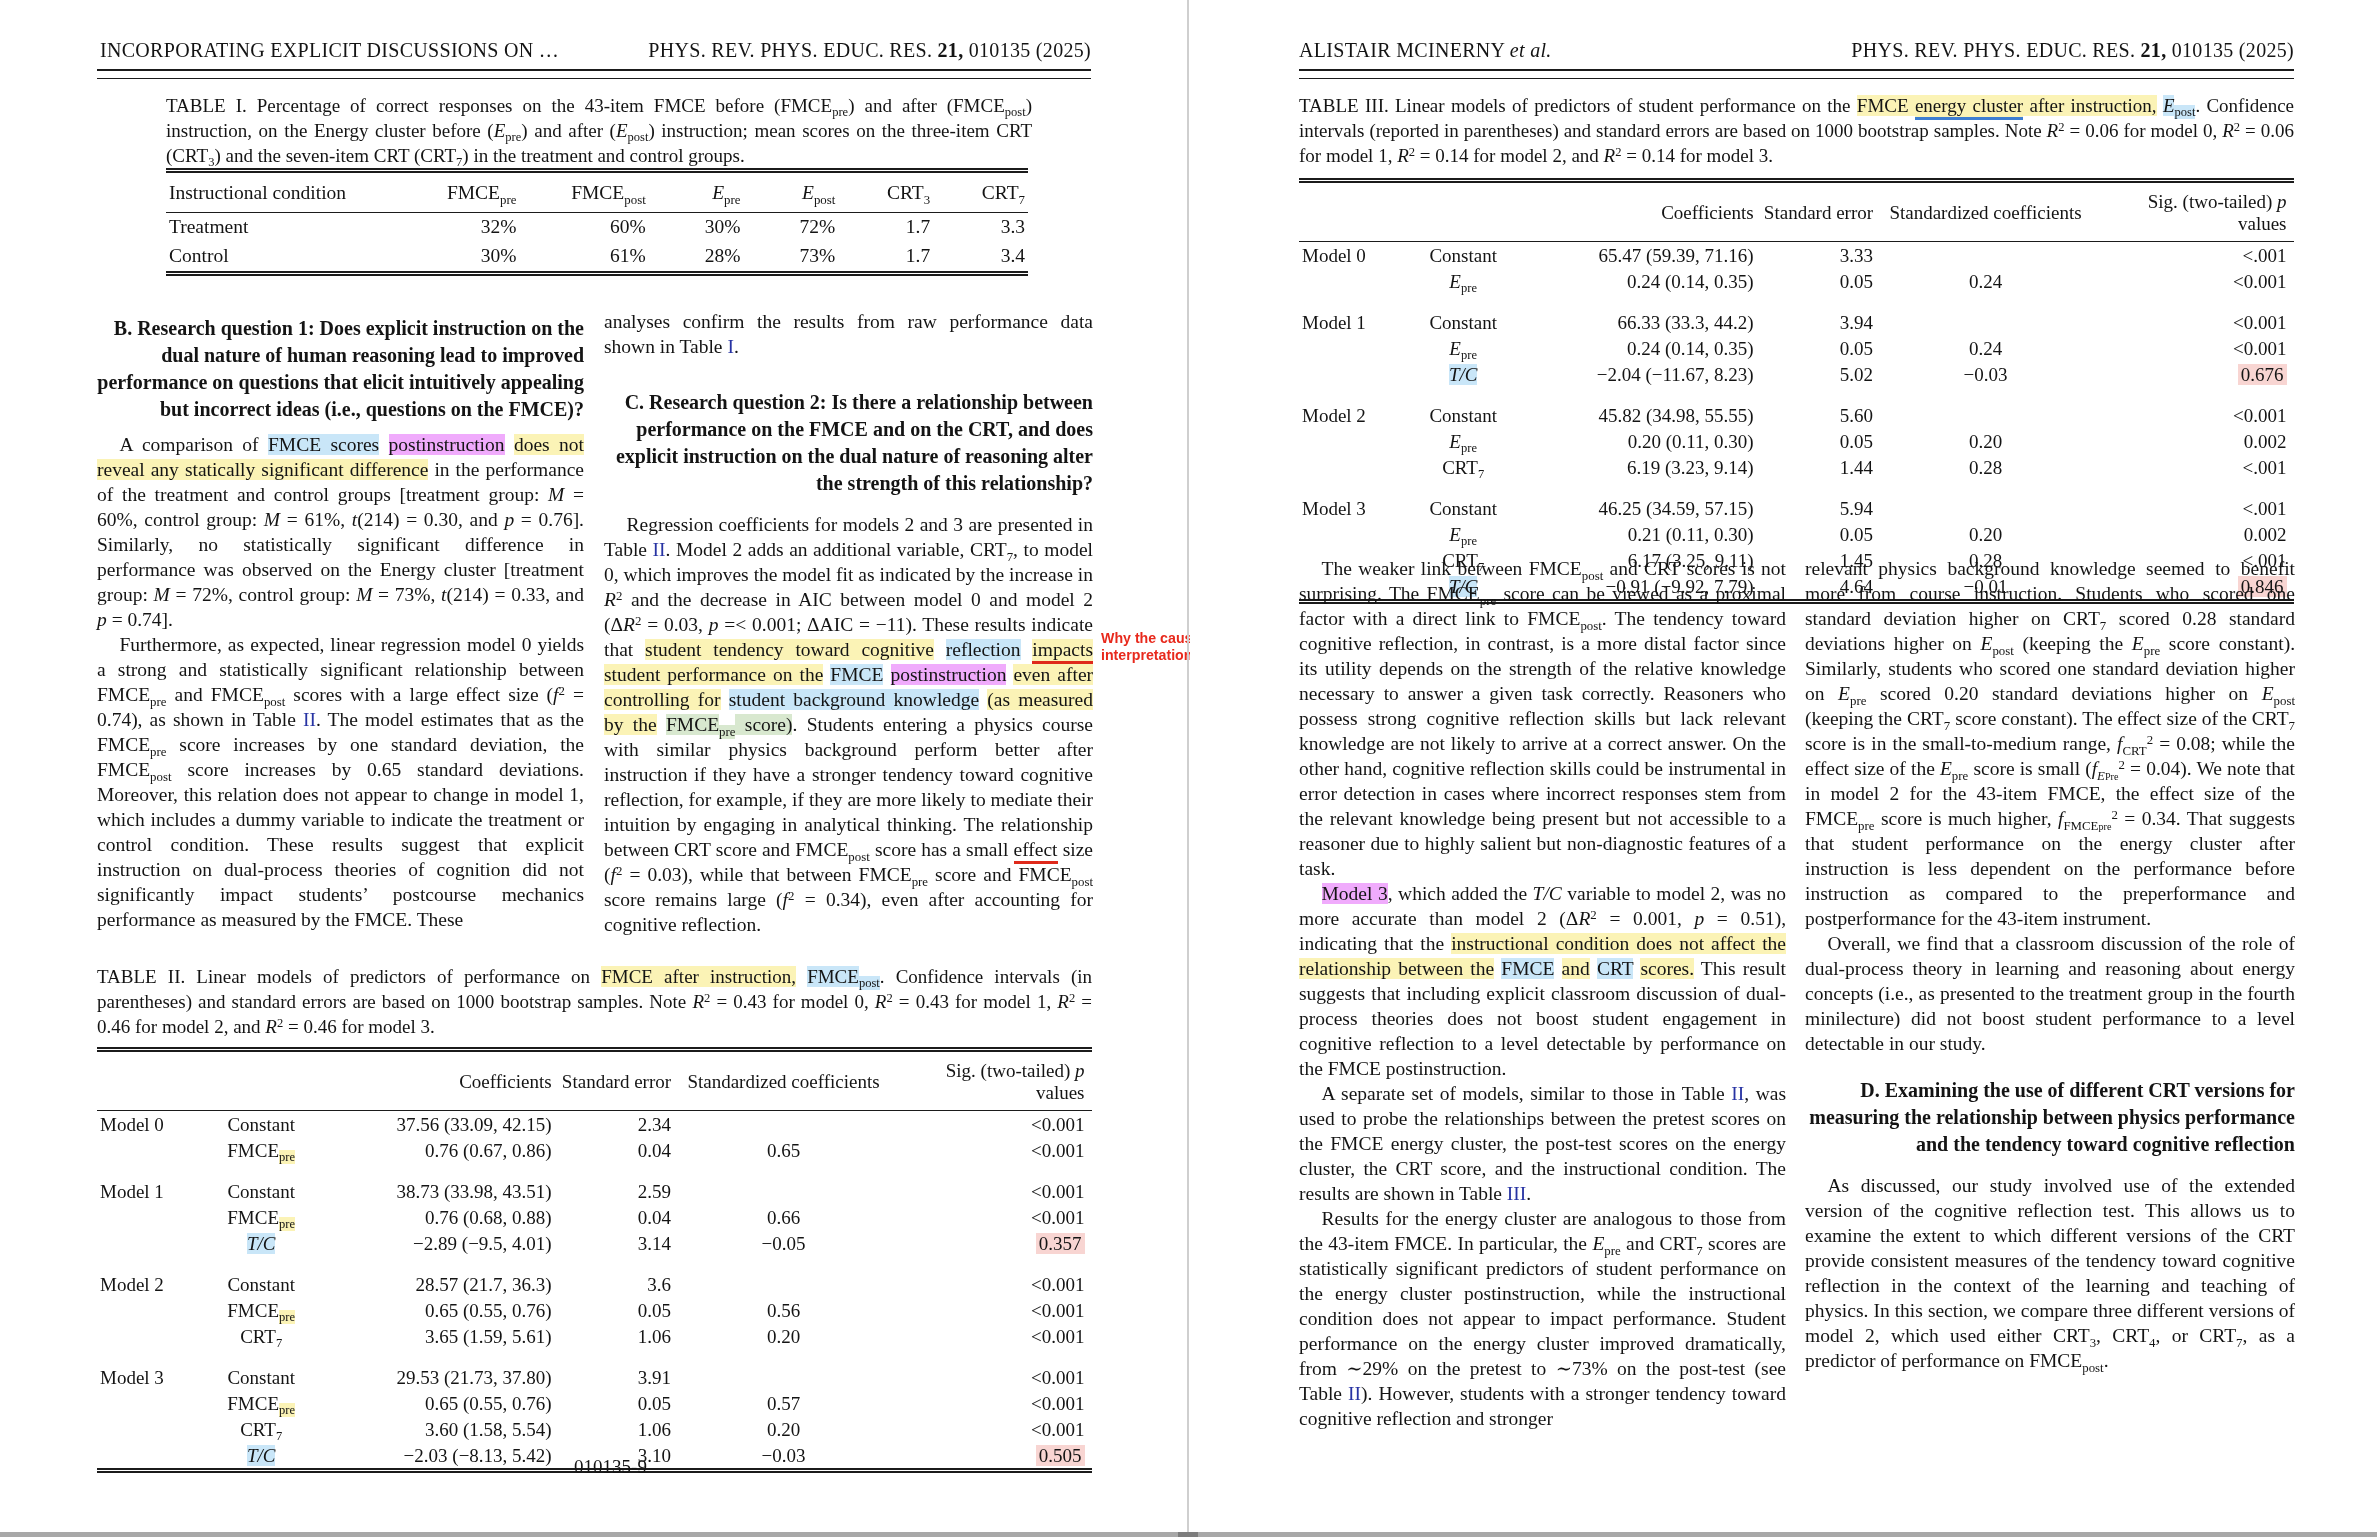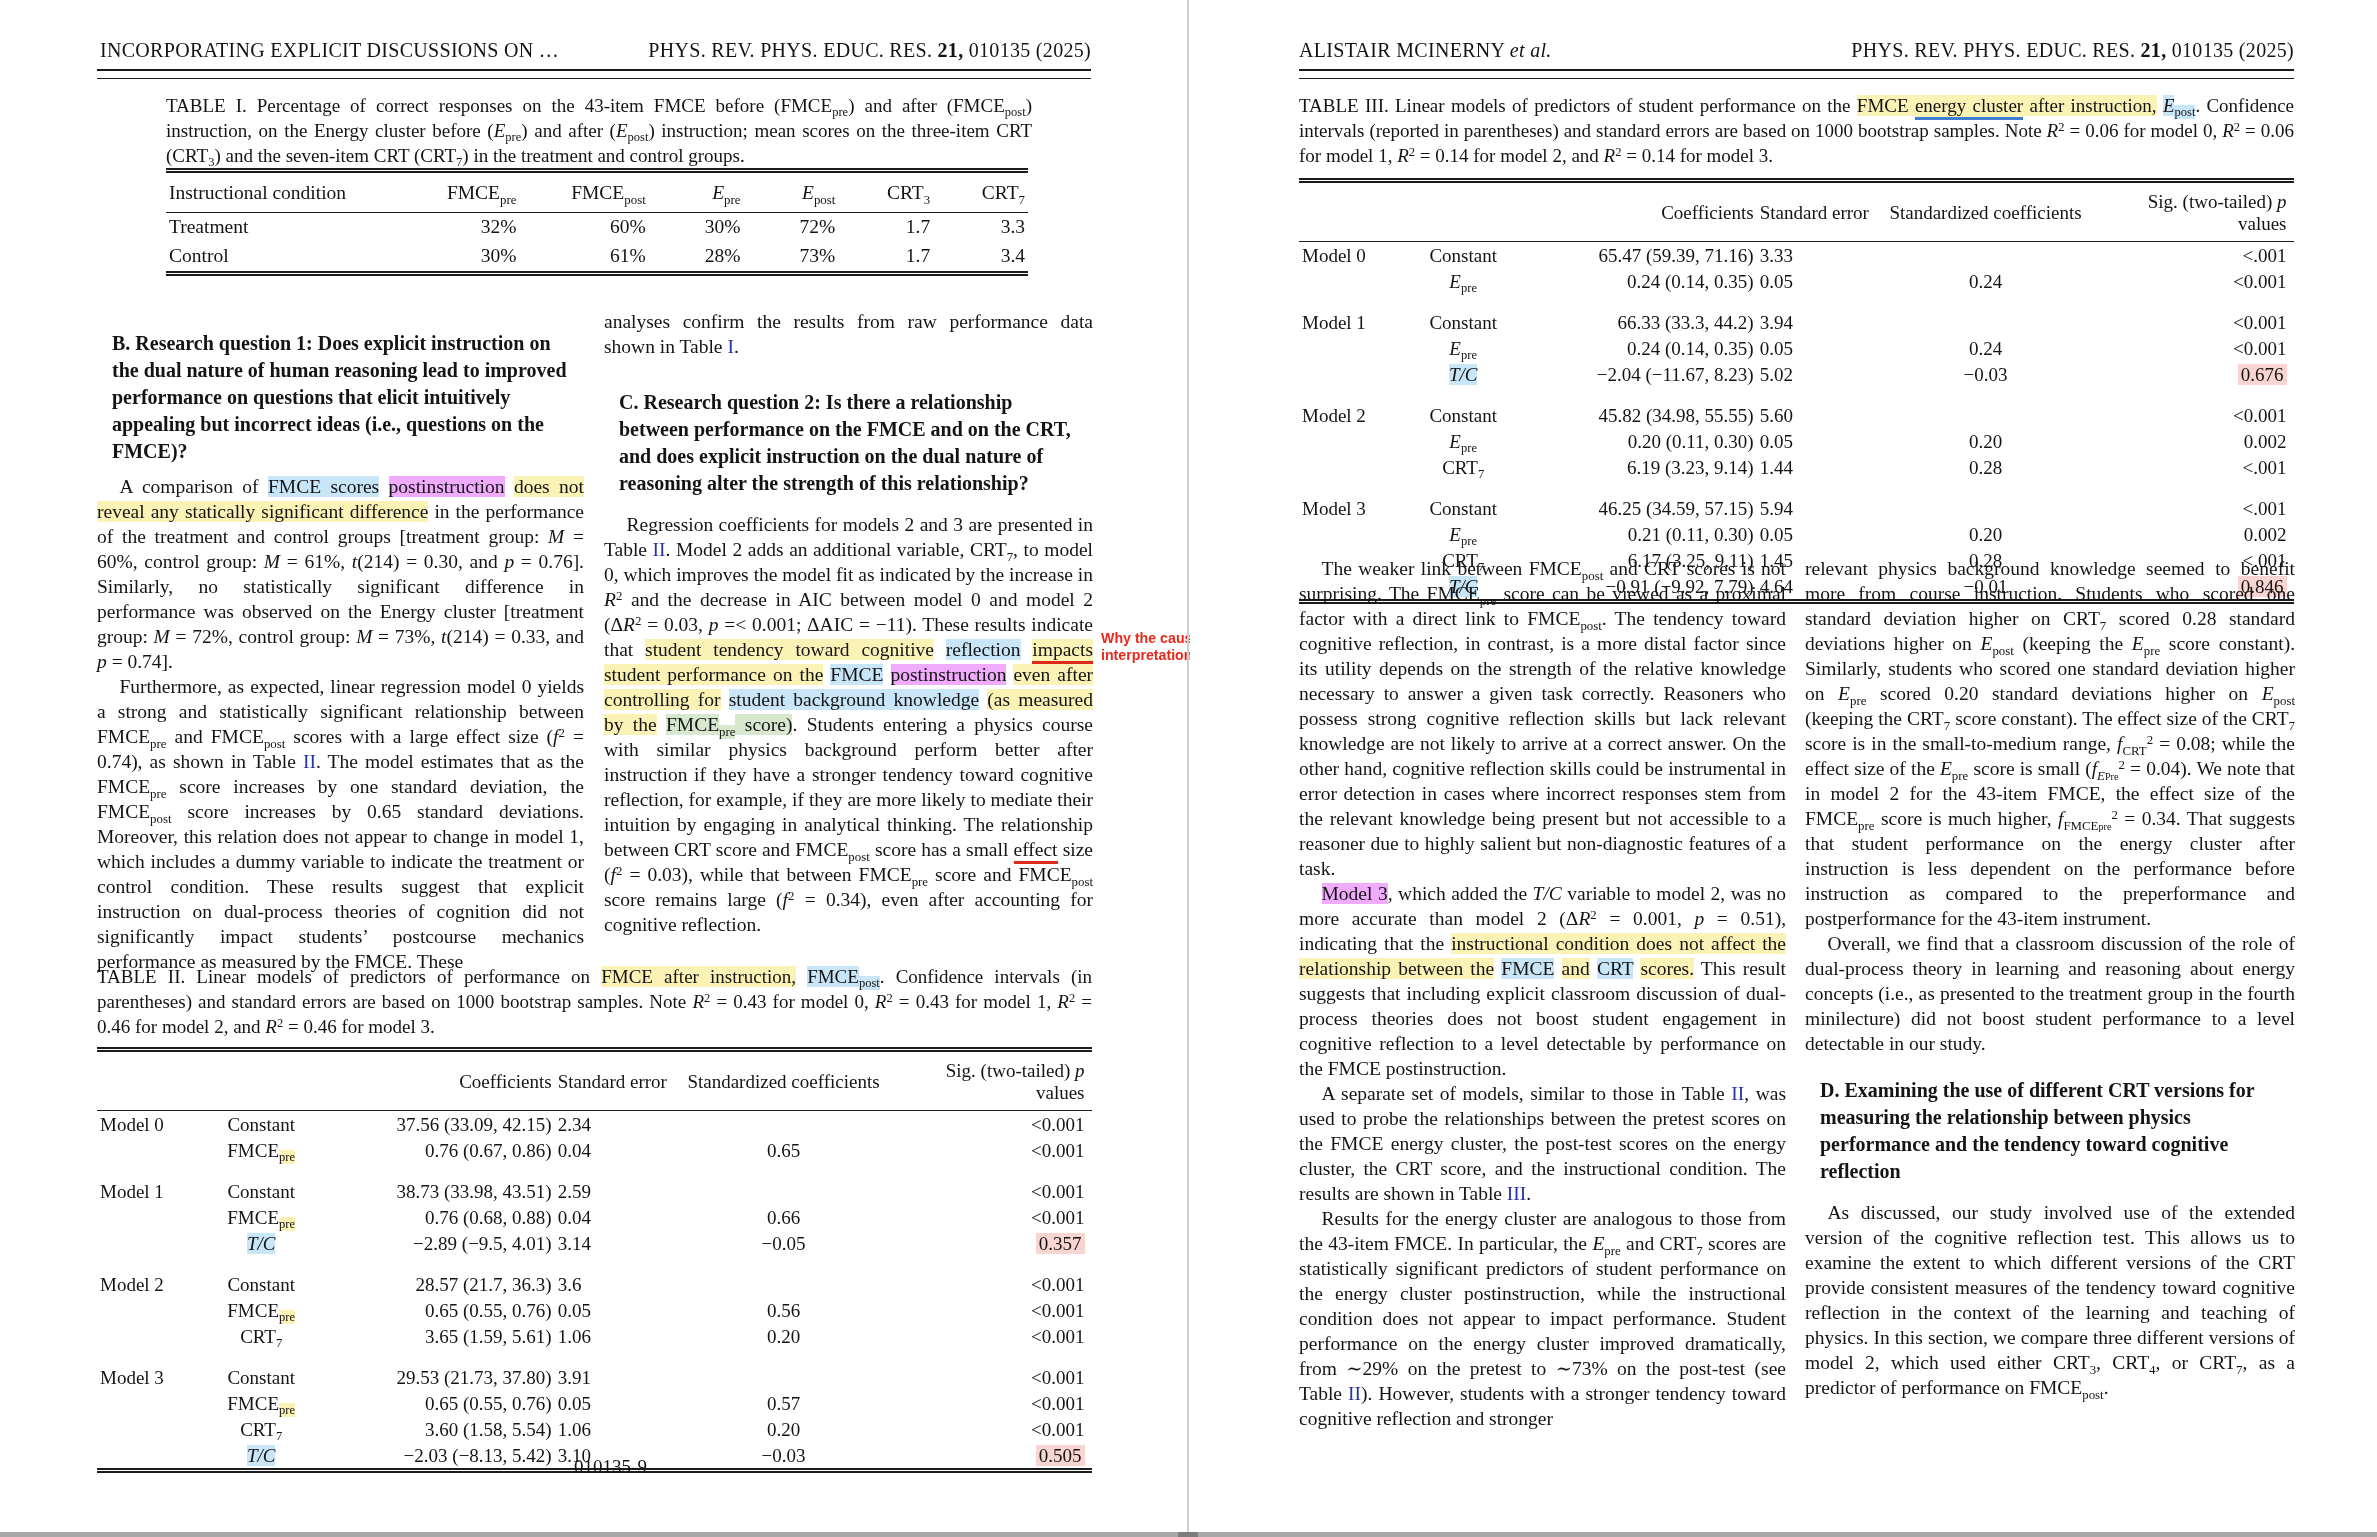--- a/index.html
+++ b/index.html
@@ -12,21 +12,21 @@
   .bottom-strip{position:absolute;left:0;top:1532px;width:2377px;height:5.2px;background:#a8a8a8}
   .bottom-notch{position:absolute;left:1178px;top:1532px;width:19.5px;height:5.2px;background:#7d7d7d}
 
   .abs{position:absolute}
   .runhead{font-size:20px;letter-spacing:0.3px;white-space:nowrap}
   .hrule{height:6.7px;border-top:2.2px solid #1b1b1b;border-bottom:1.5px solid #1b1b1b}
   .caption{font-size:19px;line-height:25px;text-align:justify}
   .bodycol{font-size:19.5px;line-height:25px;text-align:justify}
   .para{margin:0}
   .ind{text-indent:22.5px}
-  .subhead{font-weight:bold;text-align:left;font-size:20px;line-height:27px;margin:15px}
+  .subhead{font-weight:bold;text-align:right;font-size:20px;line-height:27px;margin:0}
   .footer{font-size:19px;text-align:center}
 
   .it{font-style:italic}
   .bd{font-weight:bold}
   .lk{color:#2733a3}
   sub,sup{line-height:0;font-size:66%;position:relative;vertical-align:baseline}
   sub{top:.35em}
   sup{top:-.45em}
   sub.s2{font-size:52%;top:.5em}
   .hl-y{background:#fbf3b6}
@@ -40,21 +40,21 @@
   table.ptable{border-collapse:collapse;width:100%;border-top:5.2px double #1b1b1b;border-bottom:5.2px double #1b1b1b}
   table.ptable thead th{font-weight:normal;border-bottom:1.5px solid #1b1b1b;padding:7.5px 3px 6.7px;font-size:19px}
   table.ptable tbody td{padding:1.5px 3px;font-size:19px;line-height:23px}
   table.ptable tr.gs td{padding-top:16.5px}
   table.t1{font-size:19.5px}
   table.t1 thead th{font-size:19.5px;padding:9px 3px 7.5px}
   table.t1 tbody td{font-size:19.5px;line-height:26px}
   .c0{text-align:left}
   .c1{text-align:center}
   .c2{text-align:right}
-  .c3{text-align:left}
+  .c3{text-align:right}
   .c4{text-align:center}
   .c5{text-align:right;padding-right:7.5px !important}
   table.t1 .h0{text-align:left}
   table.t1 .hR{text-align:right}
   .annotation{font-family:"Liberation Sans","DejaVu Sans",sans-serif;font-weight:bold;
               color:#e8291c;font-size:14.2px;line-height:17px}
 </style>
 </head>
 <body>
 

